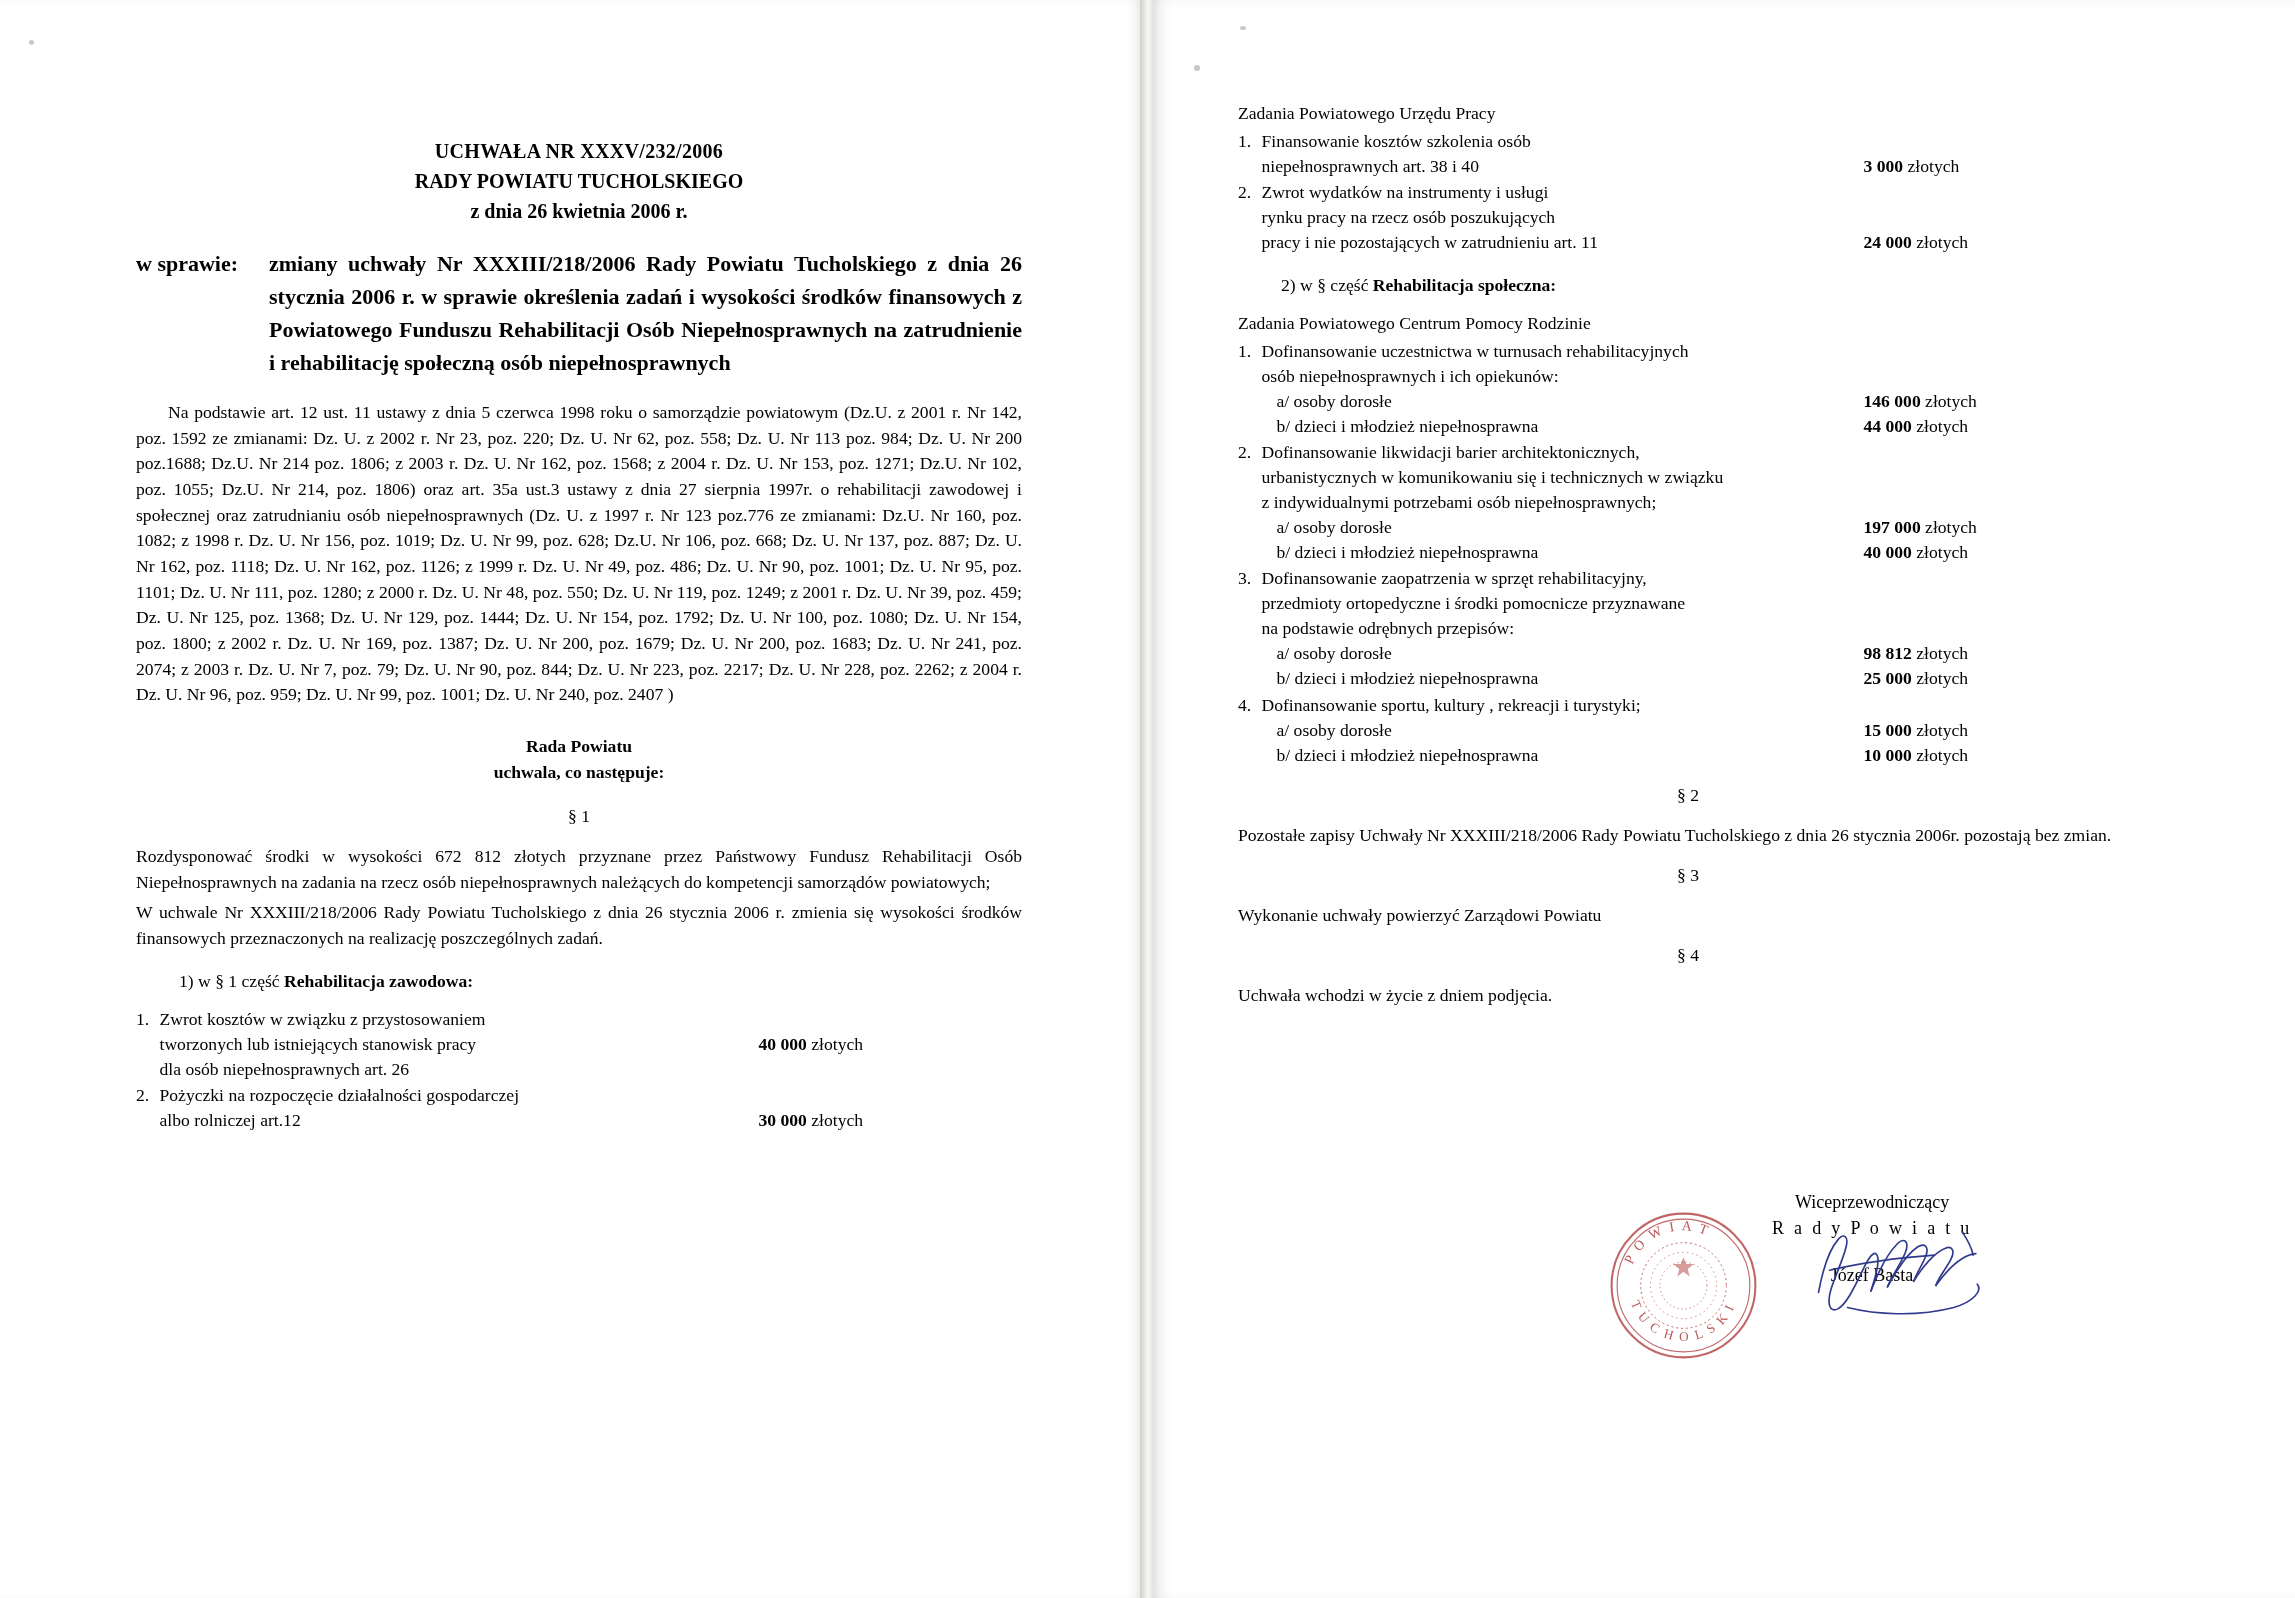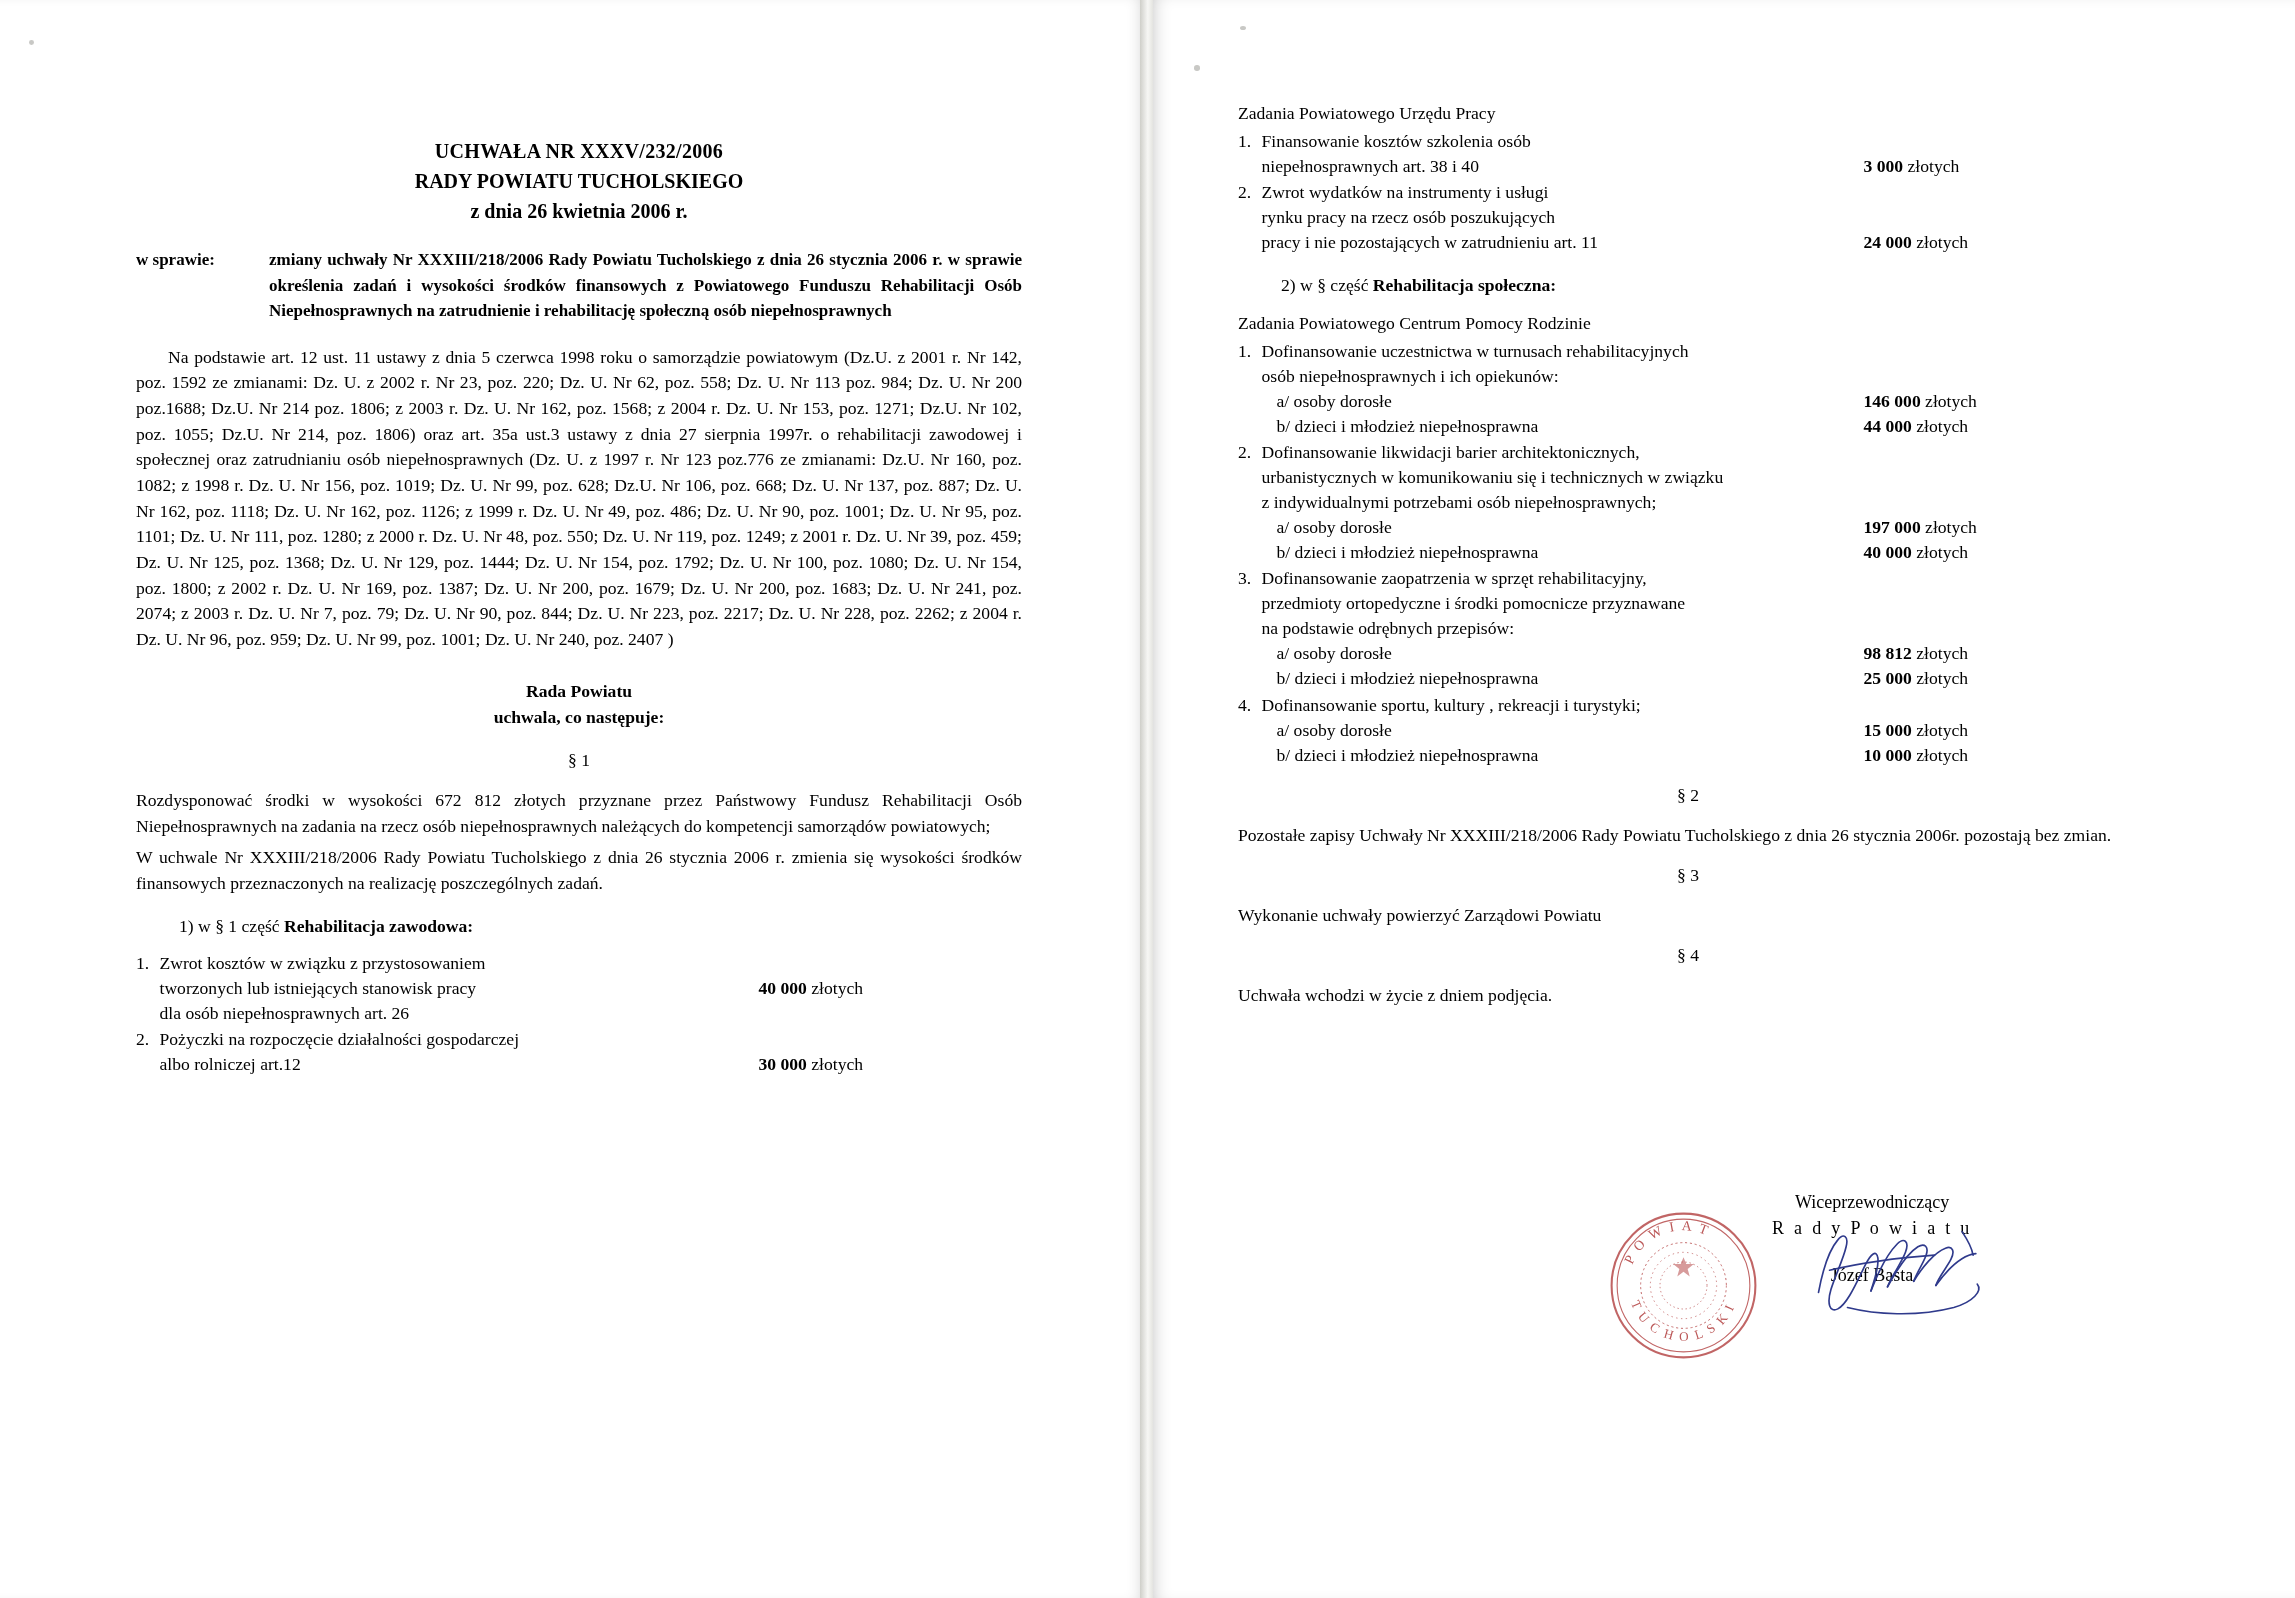--- a/index.html
+++ b/index.html
@@ -62,21 +62,21 @@
   .title-block {
     text-align: center;
     font-weight: bold;
     font-size: 20px;
     line-height: 1.5;
     margin-bottom: 21px;
   }
   .title-block .t1 { letter-spacing: 0.3px; }
   .subject {
     font-weight: bold;
-    font-size: 17px;
+    font-size: 22px;
     line-height: 1.5;
     margin-bottom: 21px;
     position: relative;
   }
   .subject .lead {
     position: absolute;
     left: 0;
     top: 0;
     white-space: nowrap;
   }

